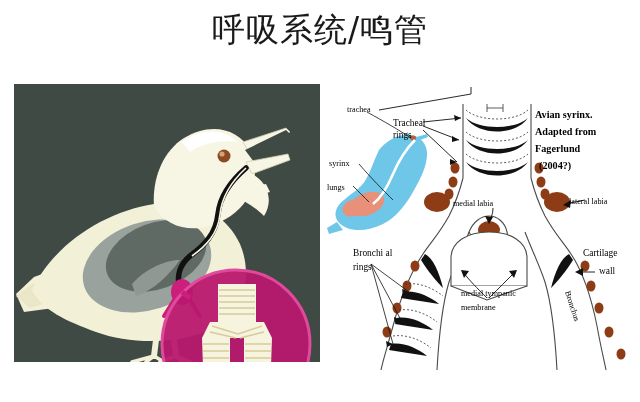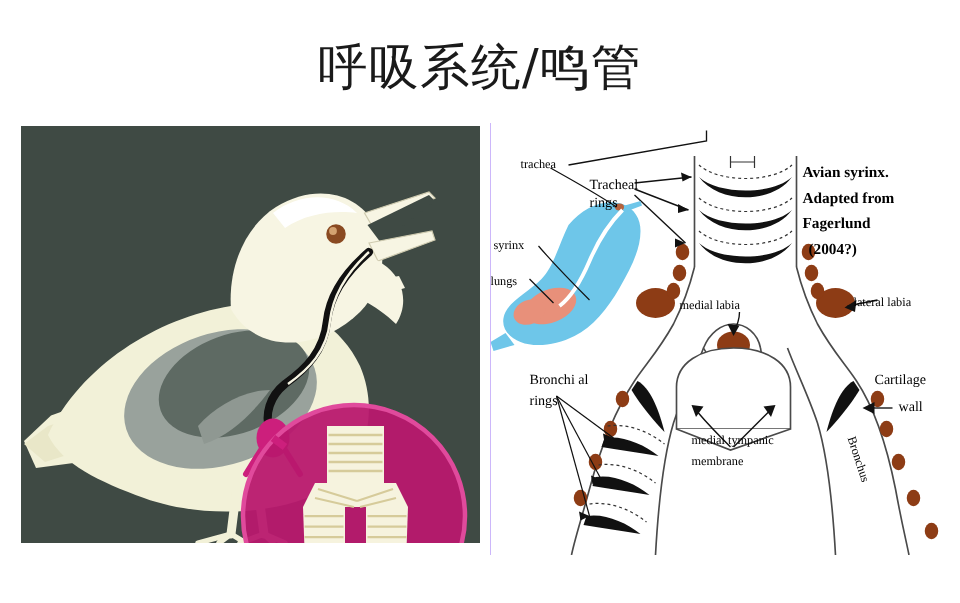--- a/index.html
+++ b/index.html
@@ -7,21 +7,21 @@
     width:640px;height:402px;
     background:#ffffff;
     font-family:"Liberation Serif", serif;
     overflow:hidden;
     position:relative;
   }
   #page{position:relative;width:640px;height:402px;background:#fff;}
 
   
   .slide-title{
-    position:absolute;left:0;top:23px;width:640px;
+    position:absolute;left:0;top:8px;width:640px;
     text-align:center;
     font-family:"DejaVu Sans", sans-serif;
     font-size:33px;
     font-weight:400;
     color:#1a1a1a;
     letter-spacing:1px;
     line-height:44px;
     white-space:nowrap;
   }
 

